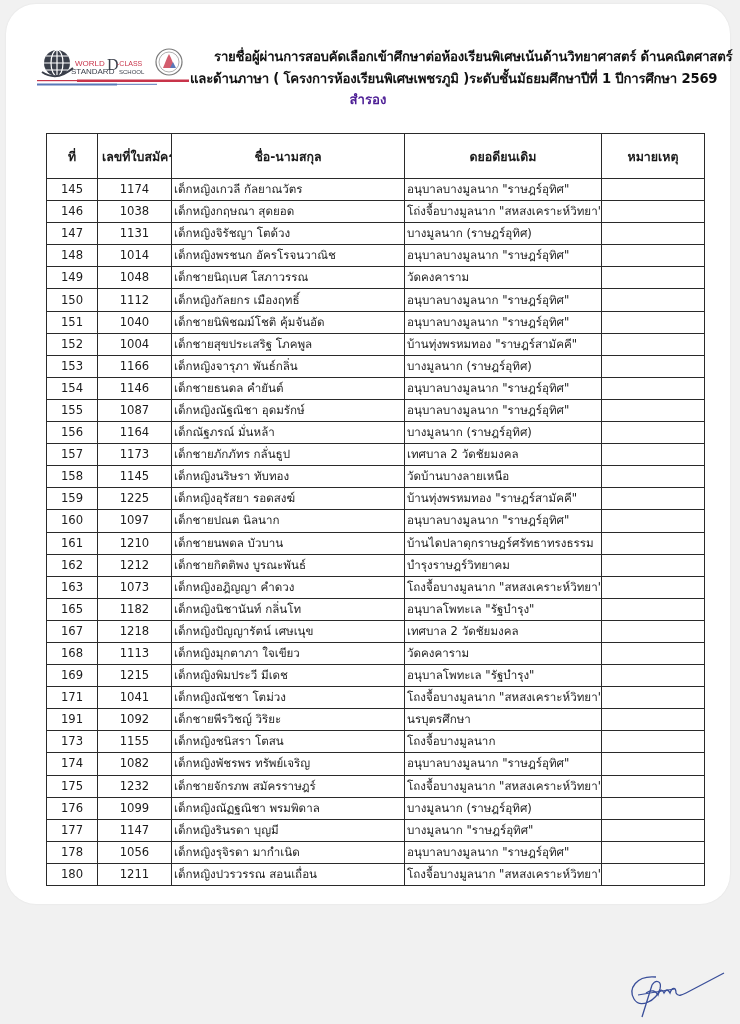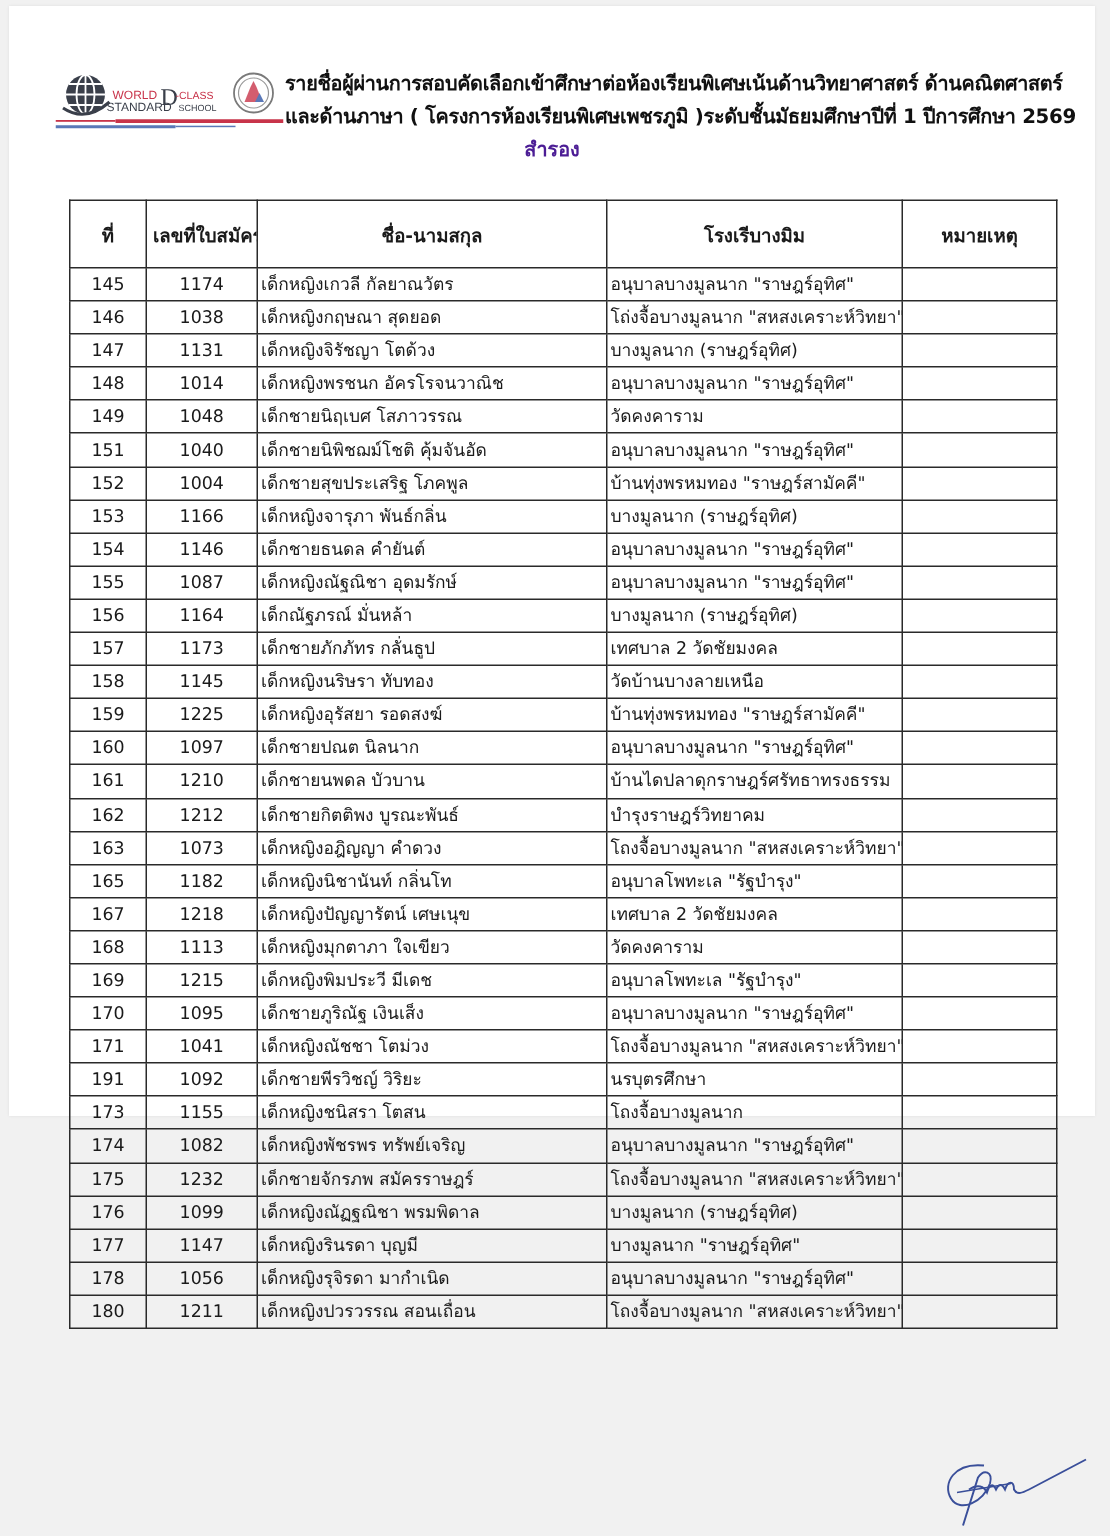--- a/index.html
+++ b/index.html
@@ -12,23 +12,24 @@
       background: #f1f1f1;
       position: relative;
       overflow: hidden;
       font-family: "DejaVu Sans", sans-serif;
     }
     .page {
       position: absolute;
       left: 6px;
       top: 4px;
       width: 724px;
-      height: 740px;
+      height: 900px;
       background: #ffffff;
       box-shadow: 0 0 2px rgba(0,0,0,0.08);
+      border-radius: 30px;
     }
     
     .logo {
       position: absolute;
       left: 31px;
       top: 44px;
       width: 152px;
       height: 40px;
     }
     .logo svg { display: block; }
@@ -39,21 +40,21 @@
       top: 42px;
       width: 530px;
       font-weight: bold;
       color: #111;
       font-size: 13.2px;
       line-height: 22px;
       letter-spacing: -0.2px;
       white-space: nowrap;
     }
     .title .line2 { display: block; }
-    .title .line1 { display: block; }
+    .title .line1 { display: block; margin-left: 24px; }
     .subtitle {
       position: absolute;
       left: 0;
       width: 724px;
       top: 85px;
       text-align: center;
       font-weight: bold;
       font-size: 13.2px;
       color: #4c1d95;
     }
@@ -146,21 +147,21 @@
         <col class="c-app">
         <col class="c-name">
         <col class="c-school">
         <col class="c-note">
     </colgroup>
     <thead>
       <tr>
         <th>ที่</th>
         <th>เลขที่ใบสมัคร</th>
         <th>ชื่อ-นามสกุล</th>
-        <th>โรงเรีบางมิม</th>
+        <th>ดยอดียนเดิม</th>
         <th>หมายเหตุ</th>
       </tr>
     </thead>
     <tbody id="roster-body">
         <tr>
           <td class="num">145</td>
           <td class="num">1174</td>
           <td class="txt">เด็กหญิงเกวลี กัลยาณวัตร</td>
           <td class="txt">อนุบาลบางมูลนาก "ราษฎร์อุทิศ"</td>
           <td class="txt"></td>
@@ -187,20 +188,27 @@
           <td class="txt"></td>
         </tr>
         <tr>
           <td class="num">149</td>
           <td class="num">1048</td>
           <td class="txt">เด็กชายนิฤเบศ โสภาวรรณ</td>
           <td class="txt">วัดคงคาราม</td>
           <td class="txt"></td>
         </tr>
         <tr>
+          <td class="num">150</td>
+          <td class="num">1112</td>
+          <td class="txt">เด็กหญิงกัลยกร เมืองฤทธิ์</td>
+          <td class="txt">อนุบาลบางมูลนาก "ราษฎร์อุทิศ"</td>
+          <td class="txt"></td>
+        </tr>
+        <tr>
           <td class="num">151</td>
           <td class="num">1040</td>
           <td class="txt">เด็กชายนิพิชฌม์โชติ คุ้มจันอัด</td>
           <td class="txt">อนุบาลบางมูลนาก "ราษฎร์อุทิศ"</td>
           <td class="txt"></td>
         </tr>
         <tr>
           <td class="num">152</td>
           <td class="num">1004</td>
           <td class="txt">เด็กชายสุขประเสริฐ  โภคพูล</td>
@@ -303,27 +311,20 @@
           <td class="num">1113</td>
           <td class="txt">เด็กหญิงมุกตาภา ใจเขียว</td>
           <td class="txt">วัดคงคาราม</td>
           <td class="txt"></td>
         </tr>
         <tr>
           <td class="num">169</td>
           <td class="num">1215</td>
           <td class="txt">เด็กหญิงพิมประวี  มีเดช</td>
           <td class="txt">อนุบาลโพทะเล "รัฐบำรุง"</td>
-          <td class="txt"></td>
-        </tr>
-        <tr>
-          <td class="num">170</td>
-          <td class="num">1095</td>
-          <td class="txt">เด็กชายภูริณัฐ เงินเส็ง</td>
-          <td class="txt">อนุบาลบางมูลนาก "ราษฎร์อุทิศ"</td>
           <td class="txt"></td>
         </tr>
         <tr>
           <td class="num">171</td>
           <td class="num">1041</td>
           <td class="txt">เด็กหญิงณัชชา โตม่วง</td>
           <td class="txt">โถงจื้อบางมูลนาก "สหสงเคราะห์วิทยา"</td>
           <td class="txt"></td>
         </tr>
         <tr>

